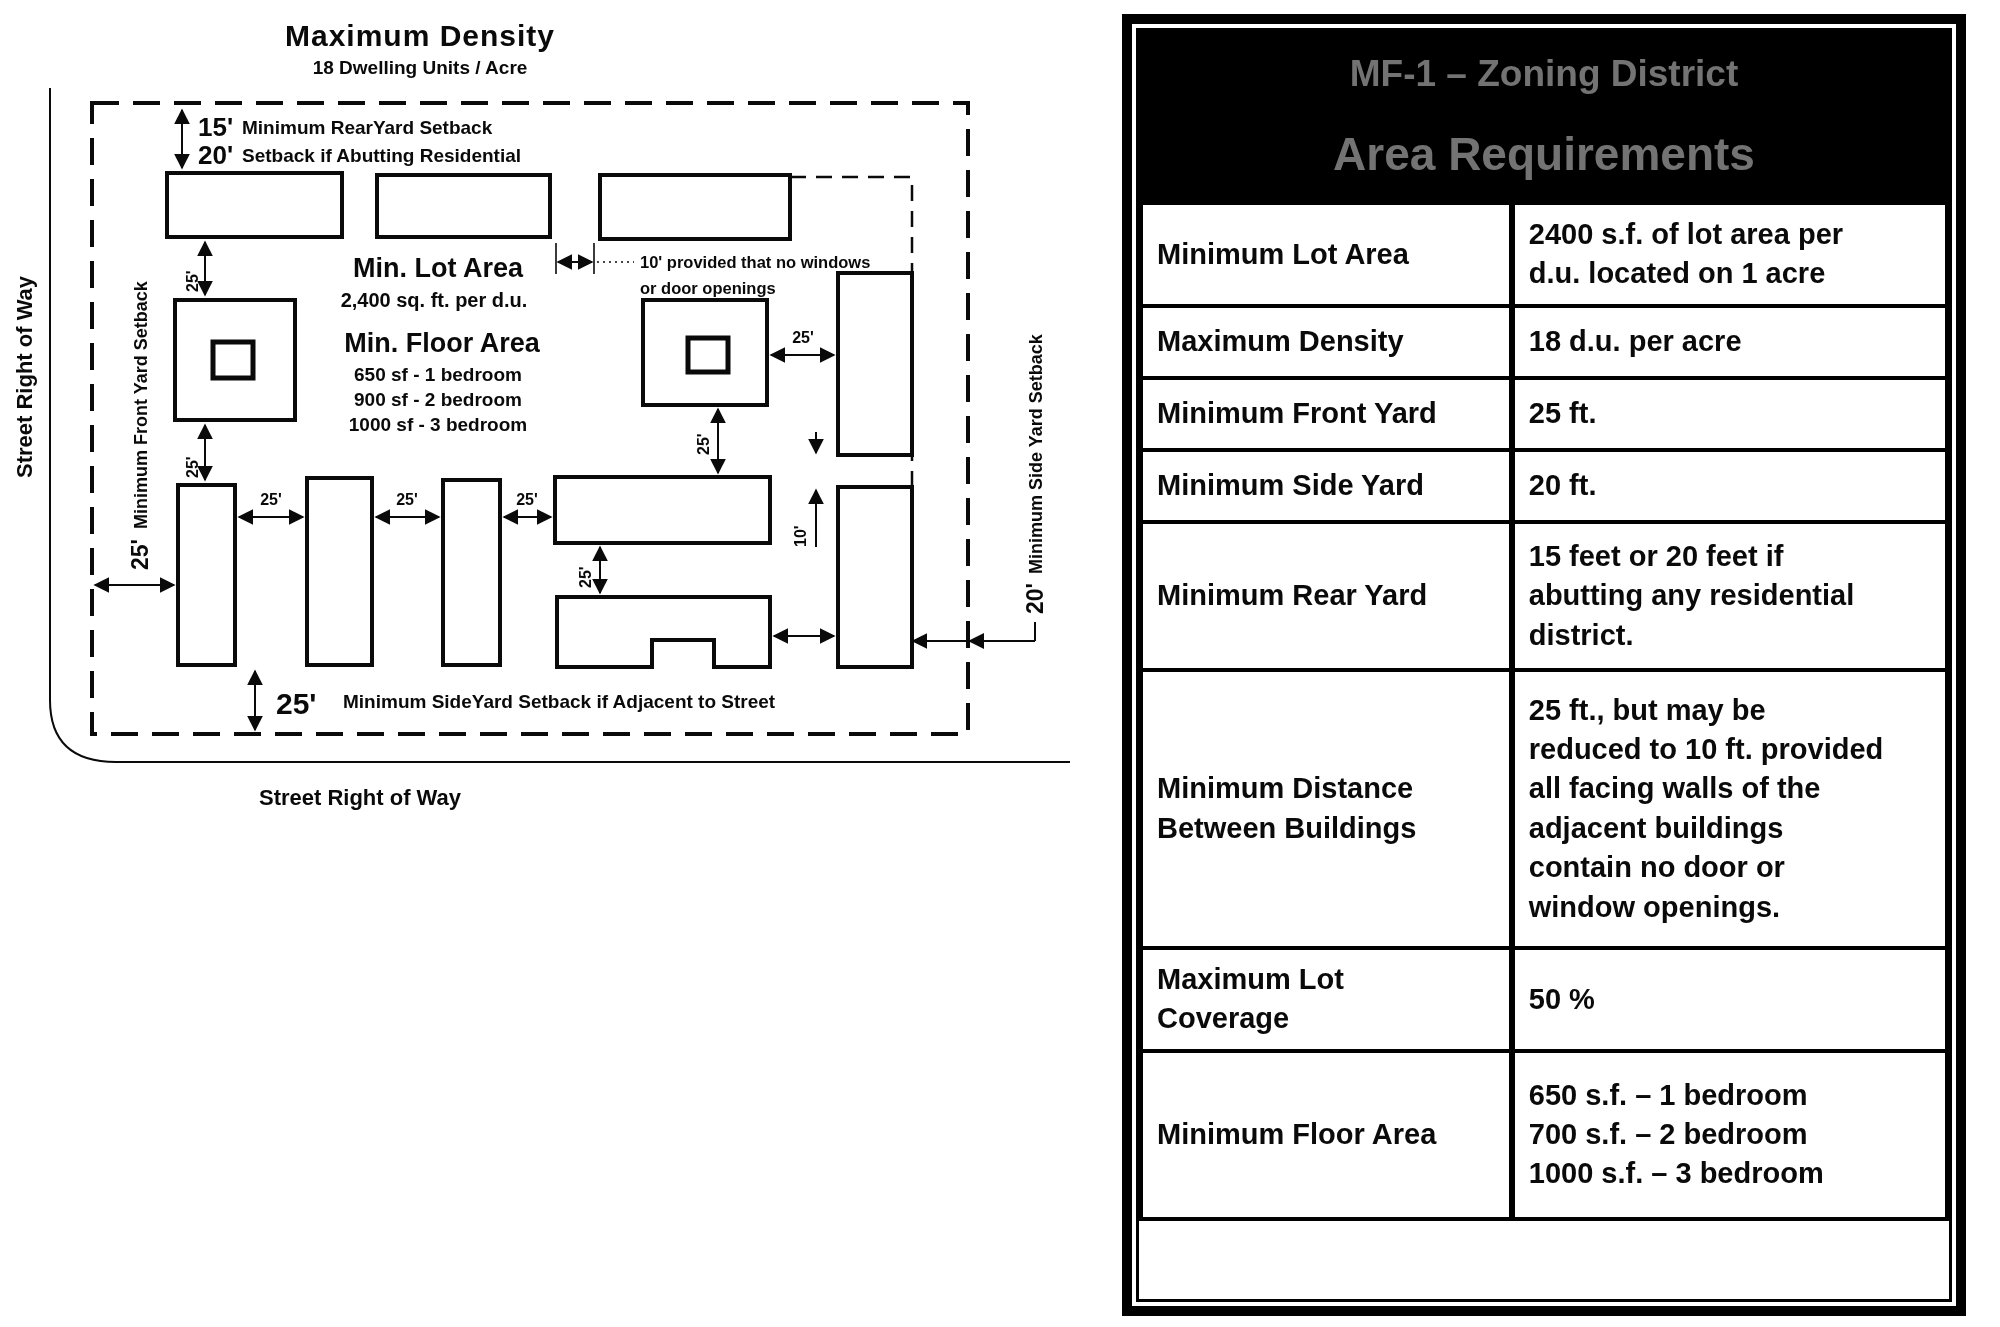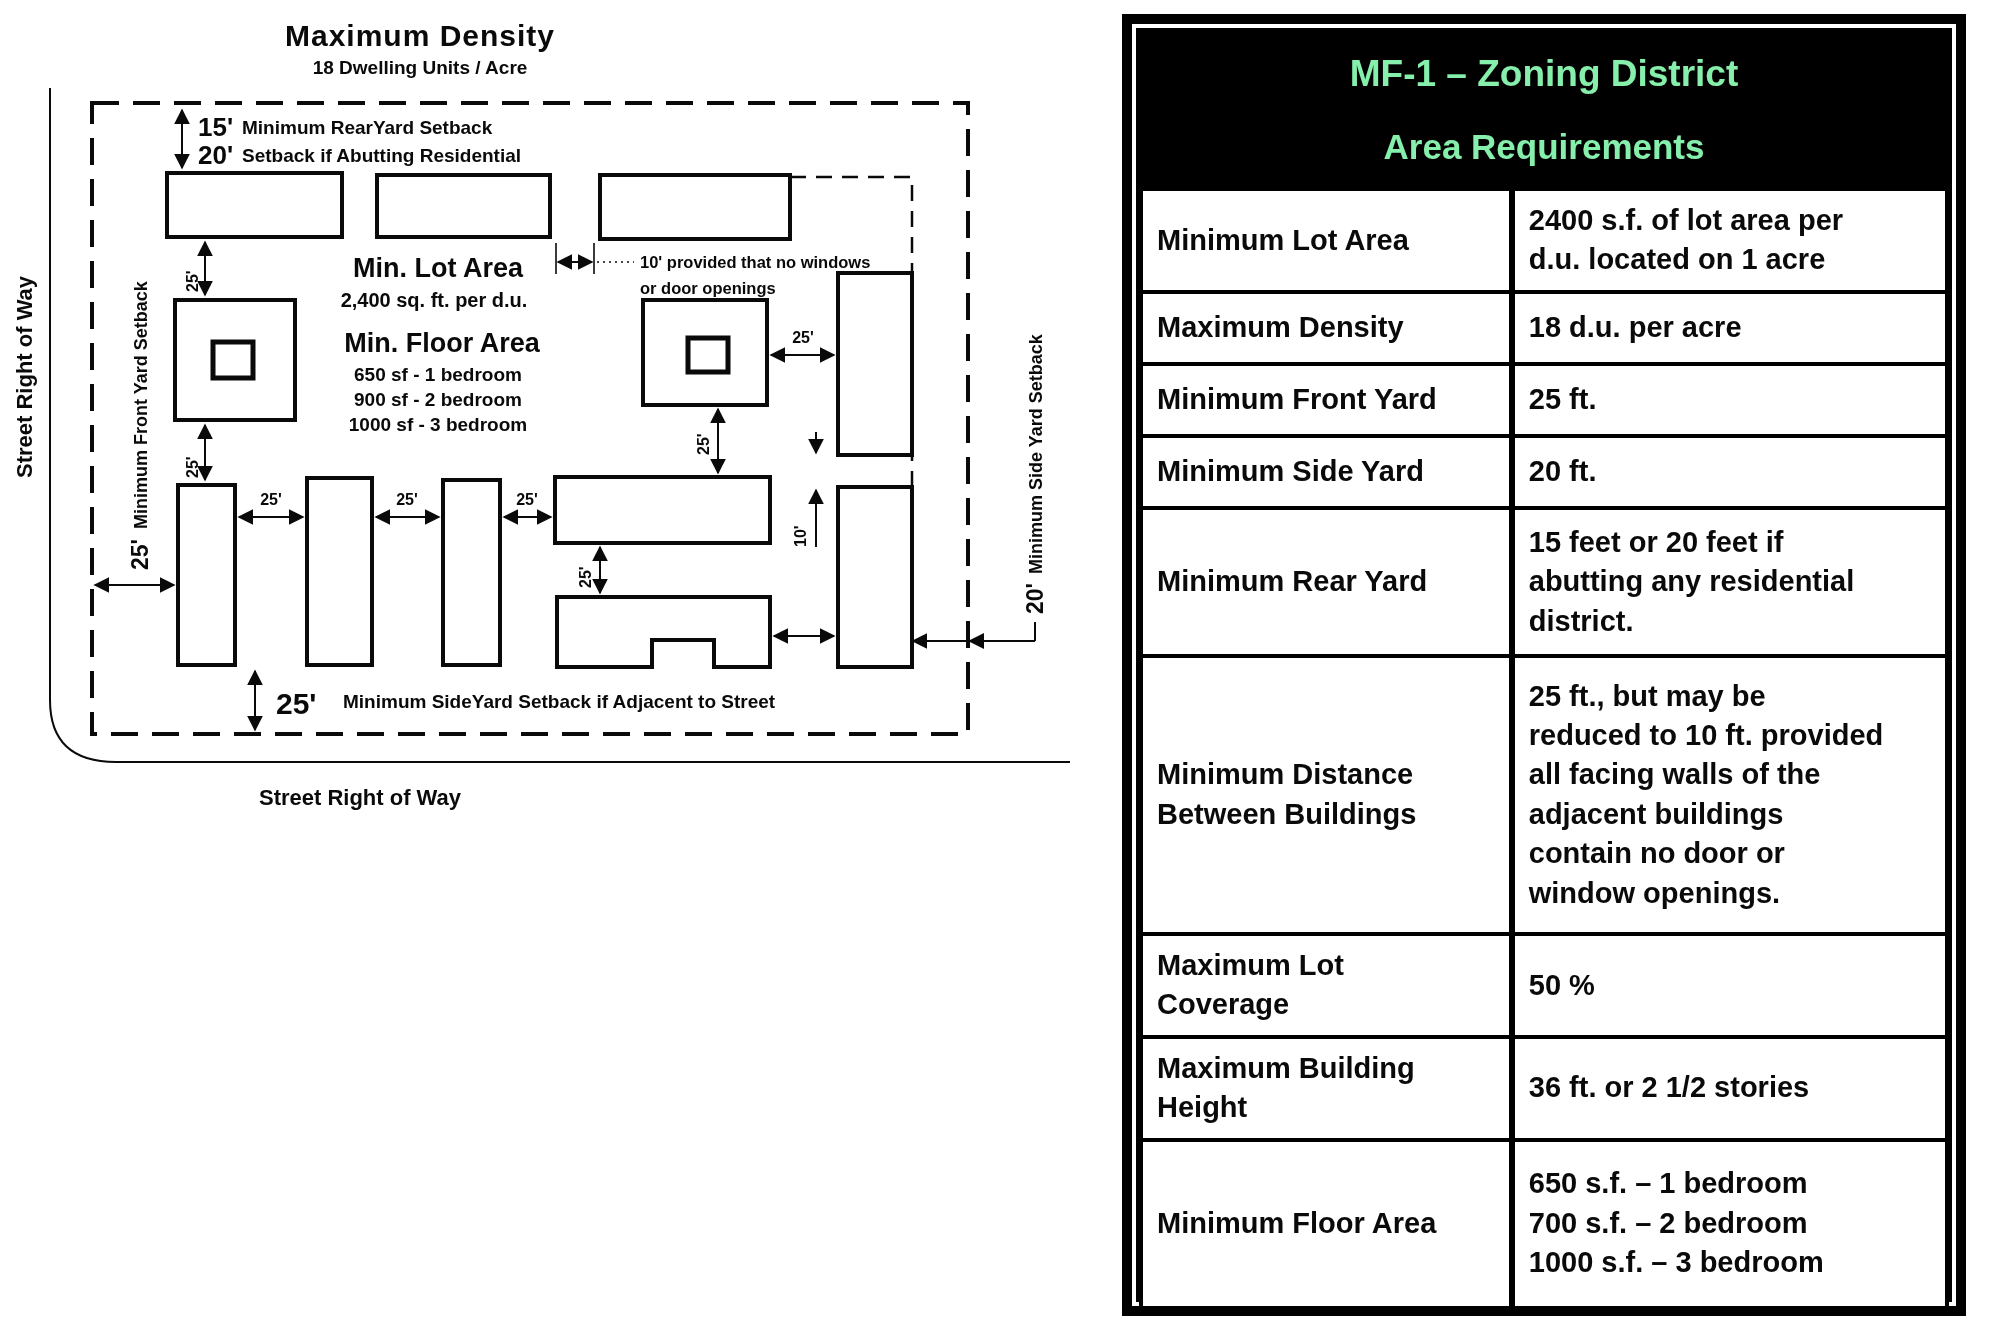--- a/index.html
+++ b/index.html
@@ -26,25 +26,25 @@
   .dim   { stroke: #0a0a0a; stroke-width: 2; fill: none; }
   .thin  { stroke: #0a0a0a; stroke-width: 1.6; fill: none; }
 
   
   .ztable-outer {
     position: absolute; left: 1122px; top: 14px; width: 844px; height: 1302px;
     border: 10px solid #000; background: #fff; padding: 4px;
   }
   .ztable-inner { border: 3px solid #000; width: 100%; height: 100%; background: #fff; }
   .ztable-header {
-    background: #000; color: #86efac; text-align: center;
+    background: #000; color: #737373; text-align: center;
     padding: 22px 10px 20px 10px;
   }
   .ztable-header .h1 { font-size: 37px; font-weight: bold; }
-  .ztable-header .h2 { font-size: 35px; font-weight: bold; margin-top: 32px; }
+  .ztable-header .h2 { font-size: 46px; font-weight: bold; margin-top: 32px; }
   table.zgrid { width: 100%; border-collapse: collapse; table-layout: fixed; font-weight: bold; }
   table.zgrid td {
     border: 4px solid #000; font-size: 29px; line-height: 1.36;
     padding: 10px 14px; vertical-align: middle; background: #fff;
     white-space: pre-line; overflow: hidden;
   }
   table.zgrid td.lab { width: 46%; }
   table.zgrid td.val { border-left-width: 6px; }
   tr.rh-a td { height: 96px; }
   tr.rh-b td { height: 72px; }
@@ -195,25 +195,20 @@
 all facing walls of the
 adjacent buildings
 contain no door or
 window openings.</td>
         </tr>
         <tr class="rh-e">
           <td class="lab">Maximum Lot
 Coverage</td>
           <td class="val">50 %</td>
         </tr>
-        <tr class="rh-e">
-          <td class="lab">Maximum Building
-Height</td>
-          <td class="val">36 ft. or 2 1/2 stories</td>
-        </tr>
         <tr class="rh-f">
           <td class="lab">Minimum Floor Area</td>
           <td class="val">650 s.f. – 1 bedroom
 700 s.f. –  2 bedroom
 1000 s.f. – 3 bedroom</td>
         </tr>
       </tbody>
     </table>
   </div>
 </div>

